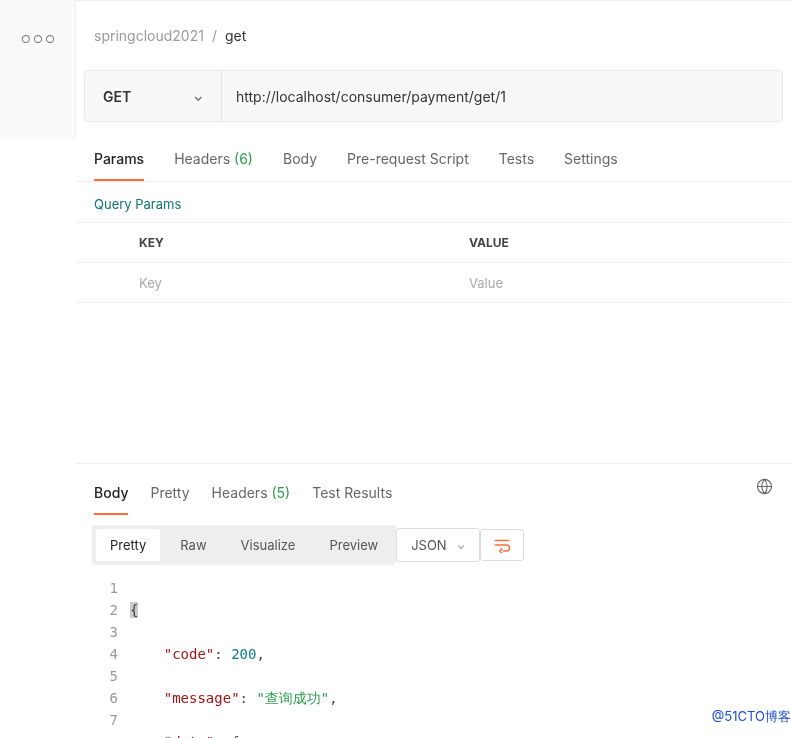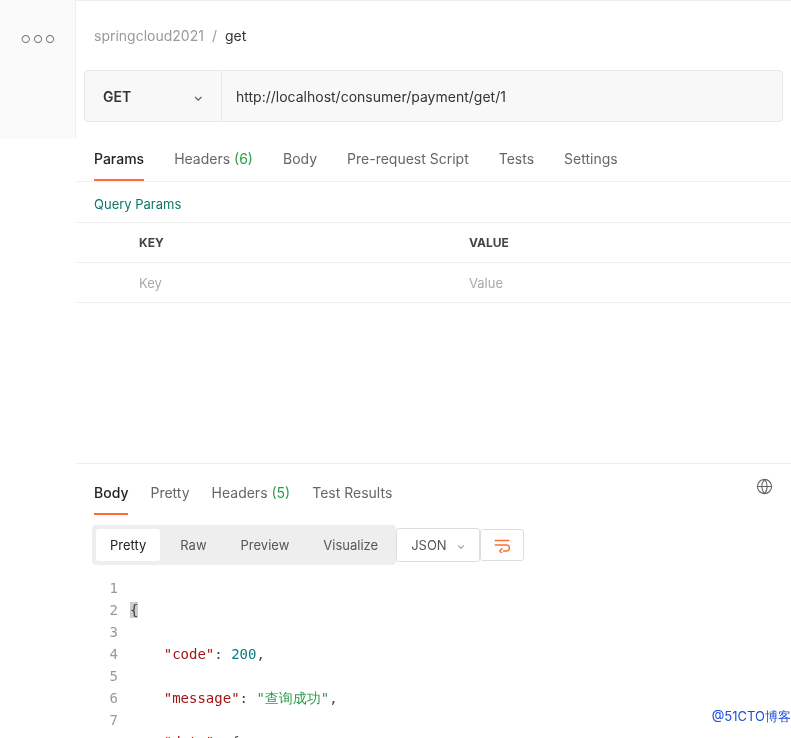--- a/index.html
+++ b/index.html
@@ -113,22 +113,22 @@
             <circle cx="12" cy="12" r="10"></circle>
             <path d="M2 12h20M12 2a15 15 0 010 20M12 2a15 15 0 000 20"></path>
           </svg>
       </span>
     </div>
 
     <div class="respctl">
       <div class="viewpill">
         <div class="vbtn active">Pretty</div>
         <div class="vbtn">Raw</div>
+        <div class="vbtn">Visualize</div>
         <div class="vbtn">Preview</div>
-        <div class="vbtn">Visualize</div>
       </div>
       <div class="fmt">
         <span>JSON</span>
         <span style="font-size:11px;color:#888">⌄</span>
       </div>
       <div class="wrapbtn">
         <svg width="18" height="16" viewBox="0 0 24 20" fill="none" stroke="#ff6c37" stroke-width="2" stroke-linecap="round">
             <path d="M3 4h18M3 10h15a4 4 0 010 8h-4"></path>
             <path d="M12 15l-3 3 3 3" fill="none"></path>
           </svg>

